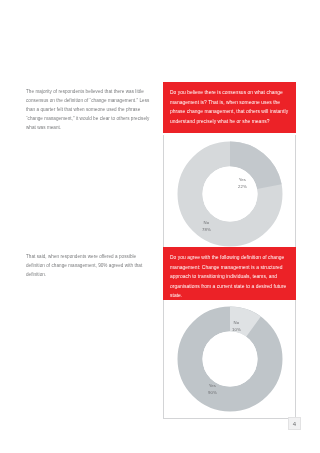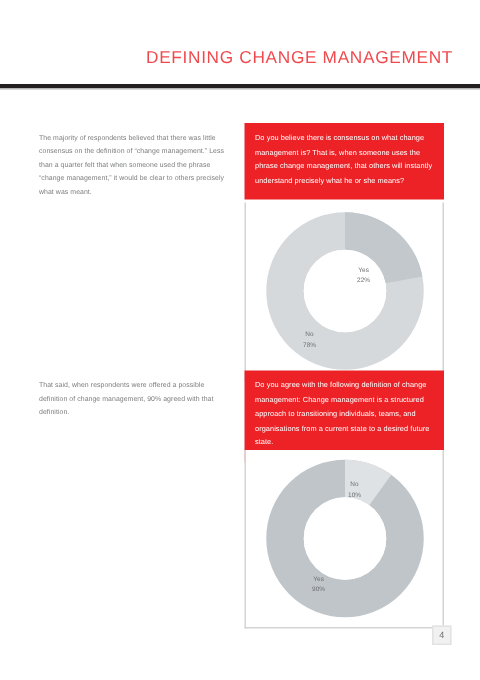--- a/index.html
+++ b/index.html
@@ -149,25 +149,20 @@
     justify-content: center;
     font-size: 6px;
     color: #6d6e71;
   }
 </style>
 </head>
 <body>
 
 <div class="page">
 
-  <div class="header">
-    <div class="header-title">DEFINING CHANGE MANAGEMENT</div>
-    <div class="header-rule"></div>
-    <div class="header-rule-thin"></div>
-  </div>
 
   <div class="section section-1">
 
     <div class="lead-text">The majority of respondents believed that there was little consensus on the definition of “change management.” Less than a quarter felt that when someone used the phrase “change management,” it would be clear to others precisely what was meant.</div>
 
     <div class="callout">Do you believe there is consensus on what change management is? That is, when someone uses the phrase change management, that others will instantly understand precisely what he or she means?</div>
 
     <div class="chart-panel chart-panel-1">
       <div class="donut-wrap">
         <svg class="donut-svg" width="113" height="113" viewBox="0 0 113 113">

